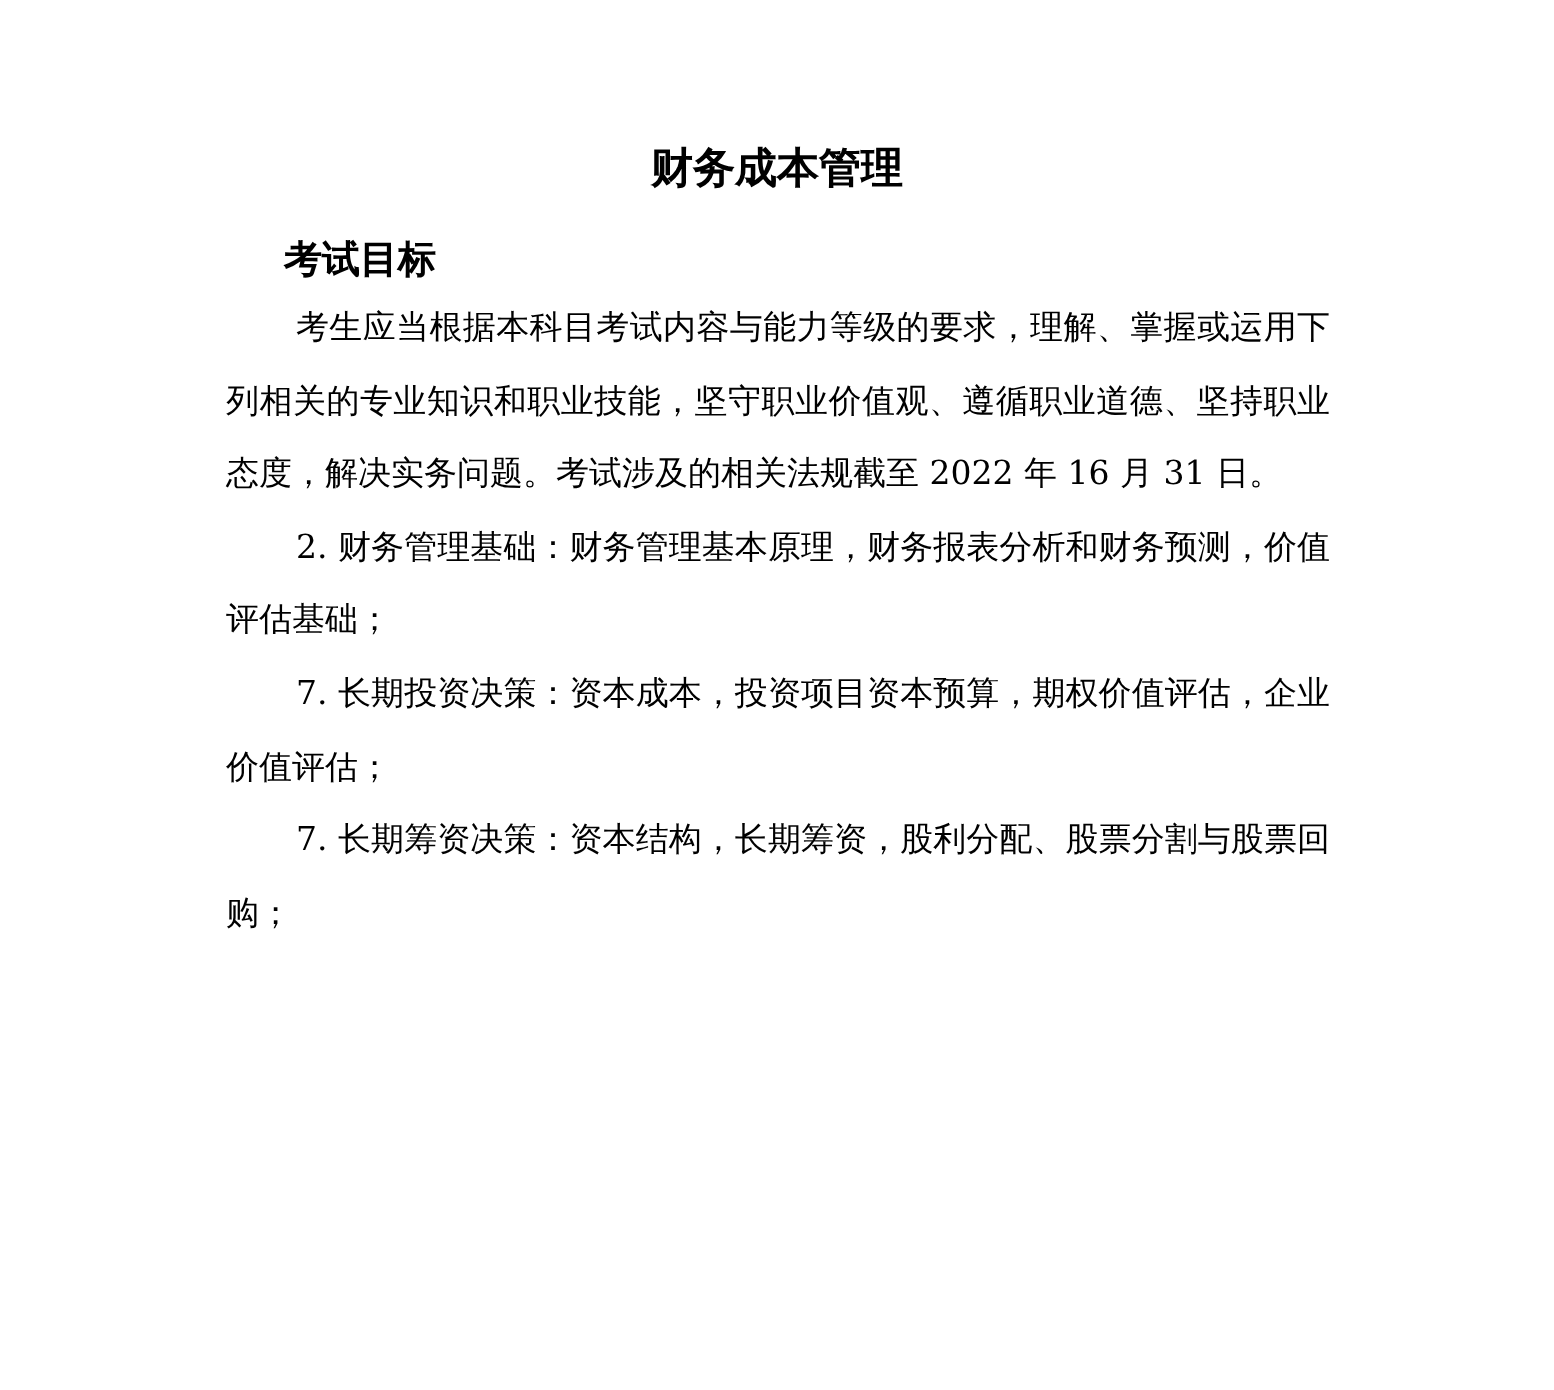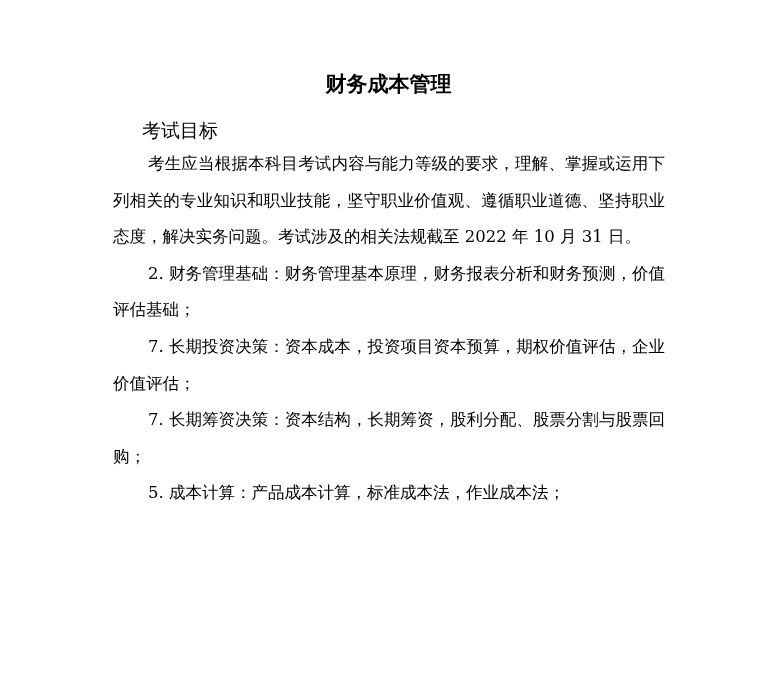--- a/index.html
+++ b/index.html
@@ -34,21 +34,21 @@
       letter-spacing: 0px;
     }
     .section-heading {
       position: absolute;
       left: 142px;
       font-family: "DejaVu Sans", sans-serif;
       font-size: 19px;
       line-height: 26px;
     }
     .section-heading.bold {
-      font-weight: normal;
+      font-weight: bold;
     }
     .body-text {
       position: absolute;
       left: 113px;
       width: 552px;
       font-family: "DejaVu Serif", serif;
       font-size: 16.5px;
       line-height: 36.6px;
       text-align: justify;
       text-align-last: left;
@@ -60,20 +60,19 @@
   </style>
 </head>
 <body>
 
 <div class="page">
   <div class="doc-title">财务成本管理</div>
 
   <div class="section-heading bold" style="top:117px;">考试目标</div>
 
   <div class="body-text" style="top:146px;">
-    <p>考生应当根据本科目考试内容与能力等级的要求，理解、掌握或运用下列相关的专业知识和职业技能，坚守职业价值观、遵循职业道德、坚持职业态度，解决实务问题。考试涉及的相关法规截至 2022 年 10 月 31 日。</p>
+    <p>考生应当根据本科目考试内容与能力等级的要求，理解、掌握或运用下列相关的专业知识和职业技能，坚守职业价值观、遵循职业道德、坚持职业态度，解决实务问题。考试涉及的相关法规截至 2022 年 16 月 31 日。</p>
     <p>2. 财务管理基础：财务管理基本原理，财务报表分析和财务预测，价值评估基础；</p>
     <p>7. 长期投资决策：资本成本，投资项目资本预算，期权价值评估，企业价值评估；</p>
     <p>7. 长期筹资决策：资本结构，长期筹资，股利分配、股票分割与股票回购；</p>
-    <p>5. 成本计算：产品成本计算，标准成本法，作业成本法；</p>
   </div>
 
 </div>
 
 </body></html>

